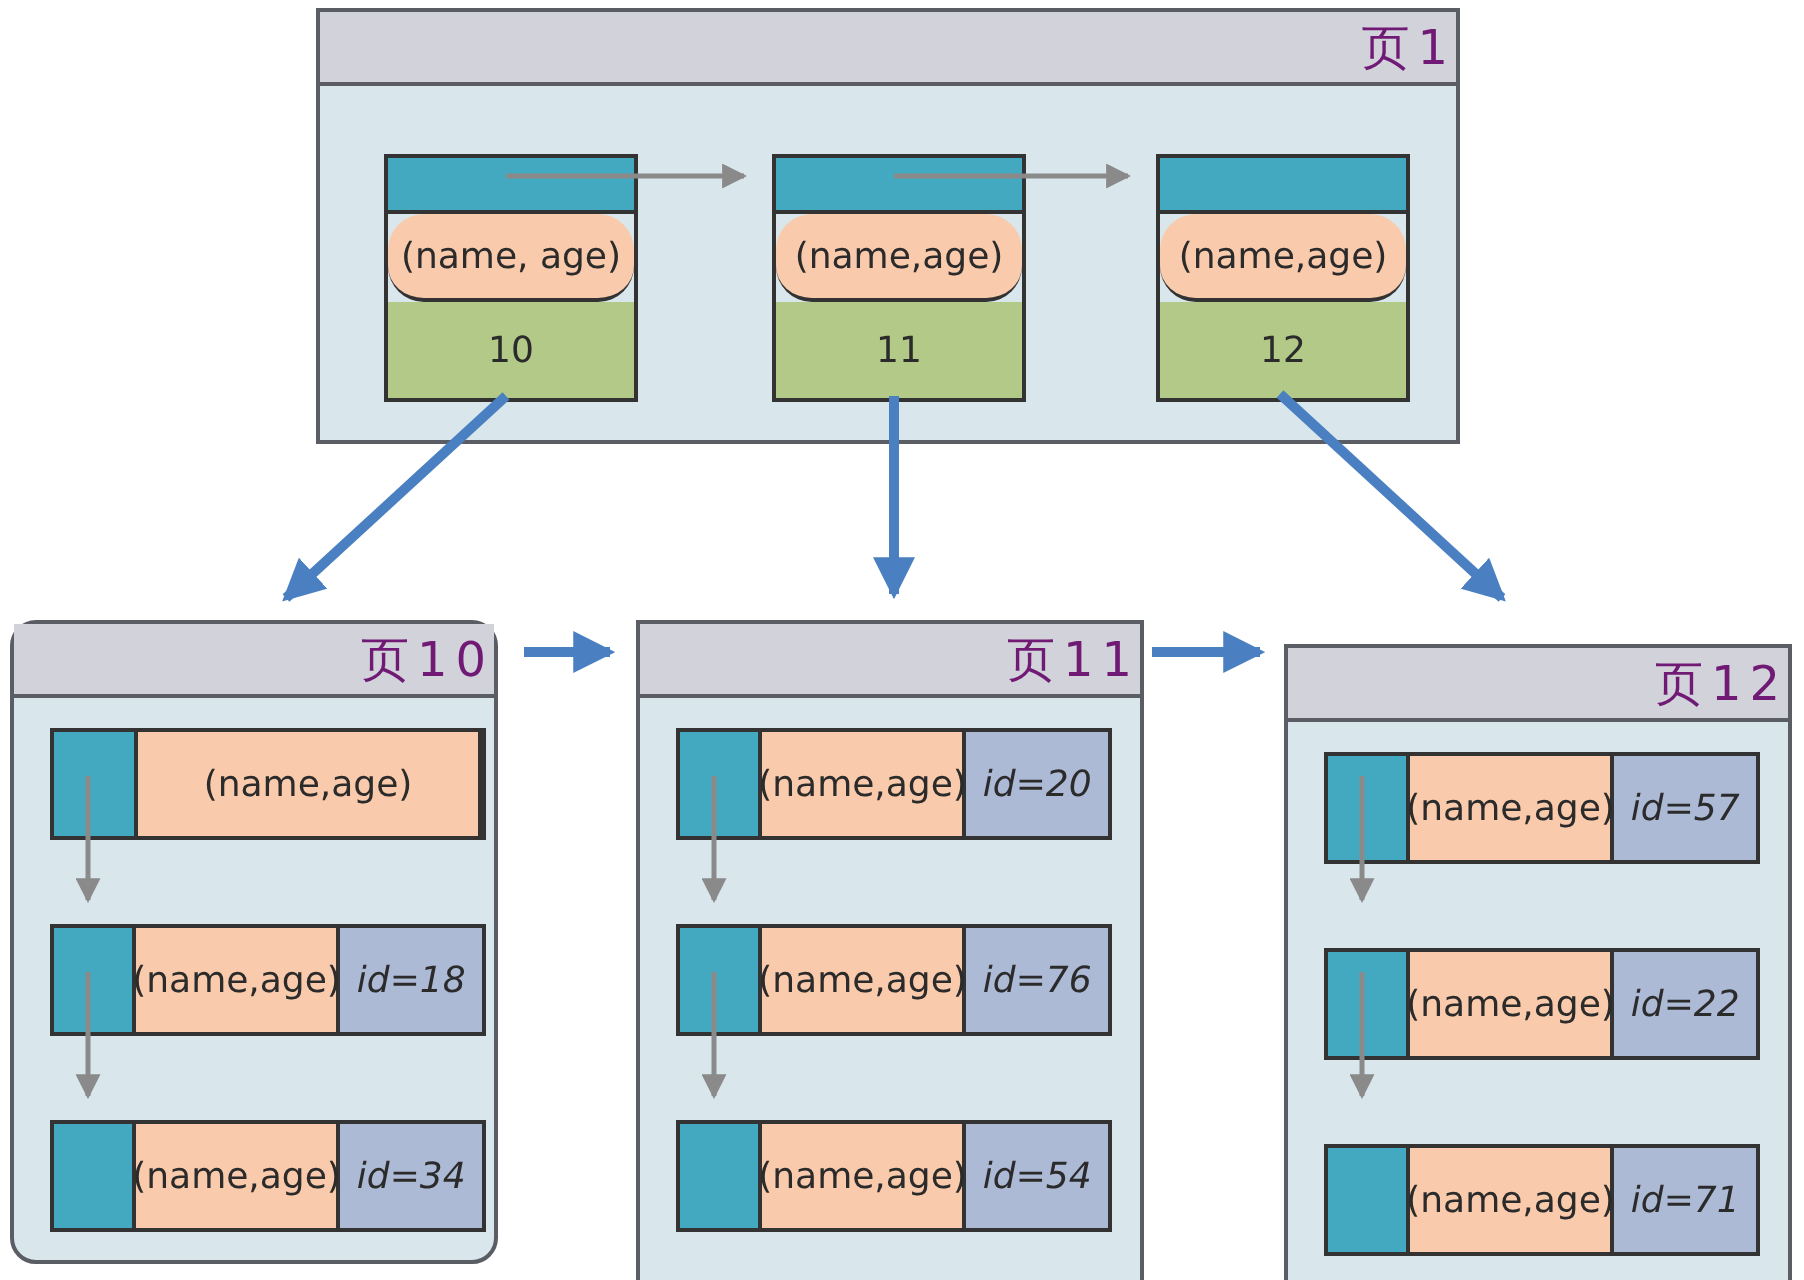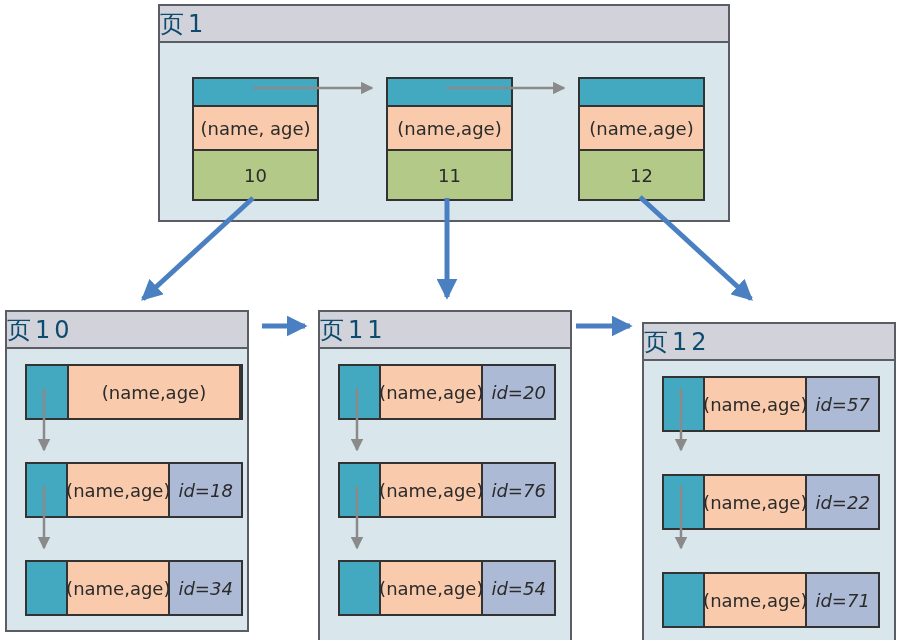--- a/index.html
+++ b/index.html
@@ -7,34 +7,34 @@
     position:relative; width:902px; height:640px; background:#ffffff;
     font-family:"DejaVu Sans", sans-serif; color:#2b2b2b; overflow:hidden;
   }
   .page {
     position:absolute; background:var(--page_body);
     border:2px solid var(--border_page); box-sizing:border-box;
   }
   .page-header {
     position:absolute; left:0; top:0; right:0; height:37px;
     background:var(--page_header); border-bottom:2px solid var(--border_page);
-    box-sizing:border-box; display:flex; align-items:center; justify-content:flex-start;
-    font-size:24px; letter-spacing:4px; color:#0c4a6e;
+    box-sizing:border-box; display:flex; align-items:center; justify-content:flex-end;
+    font-size:24px; letter-spacing:4px; color:#701a75;
   }
   
   .record {
     position:absolute; width:127px; border:2px solid var(--border_dark);
     box-sizing:border-box; display:flex; flex-direction:column;
   }
   .record .cell {
     display:flex; align-items:center; justify-content:center;
     box-sizing:border-box; font-size:18px;
   }
   .record .ptr  { height:28px; background:var(--teal); border-bottom:2px solid var(--border_dark); }
-  .record .key  { height:44px; background:var(--pink); border-bottom:2px solid var(--border_dark); }
+  .record .key  { height:44px; background:var(--pink); border-bottom:2px solid var(--border_dark);border-radius:18px; }
   .record .pageno { height:48px; background:var(--green); }
   
   .leaf-row {
     position:absolute; left:18px; width:218px; height:56px;
     border:2px solid var(--border_dark); box-sizing:border-box;
     display:flex; flex-direction:row;
   }
   .leaf-row .cell {
     display:flex; align-items:center; justify-content:center;
     box-sizing:border-box; font-size:18px; height:100%;
@@ -72,21 +72,21 @@
       <div class="cell pageno">11</div>
     </div>
 
     <div class="record" style="left:418px; top:71px;">
       <div class="cell ptr"></div>
       <div class="cell key">(name,age)</div>
       <div class="cell pageno">12</div>
     </div>
   </div>
 
-  <div class="page" style="left:5px; top:310px; width:244px; height:322px;">
+  <div class="page" style="left:5px; top:310px; width:244px; height:322px;border-radius:13px;">
     <div class="page-header">
       <span>页10</span>
     </div>
     <div class="leaf-row row1">
       <div class="cell ptr"></div>
       <div class="cell key">(name,age)</div>
     </div>
     <div class="leaf-row row2">
       <div class="cell ptr"></div>
       <div class="cell key">(name,age)</div>

